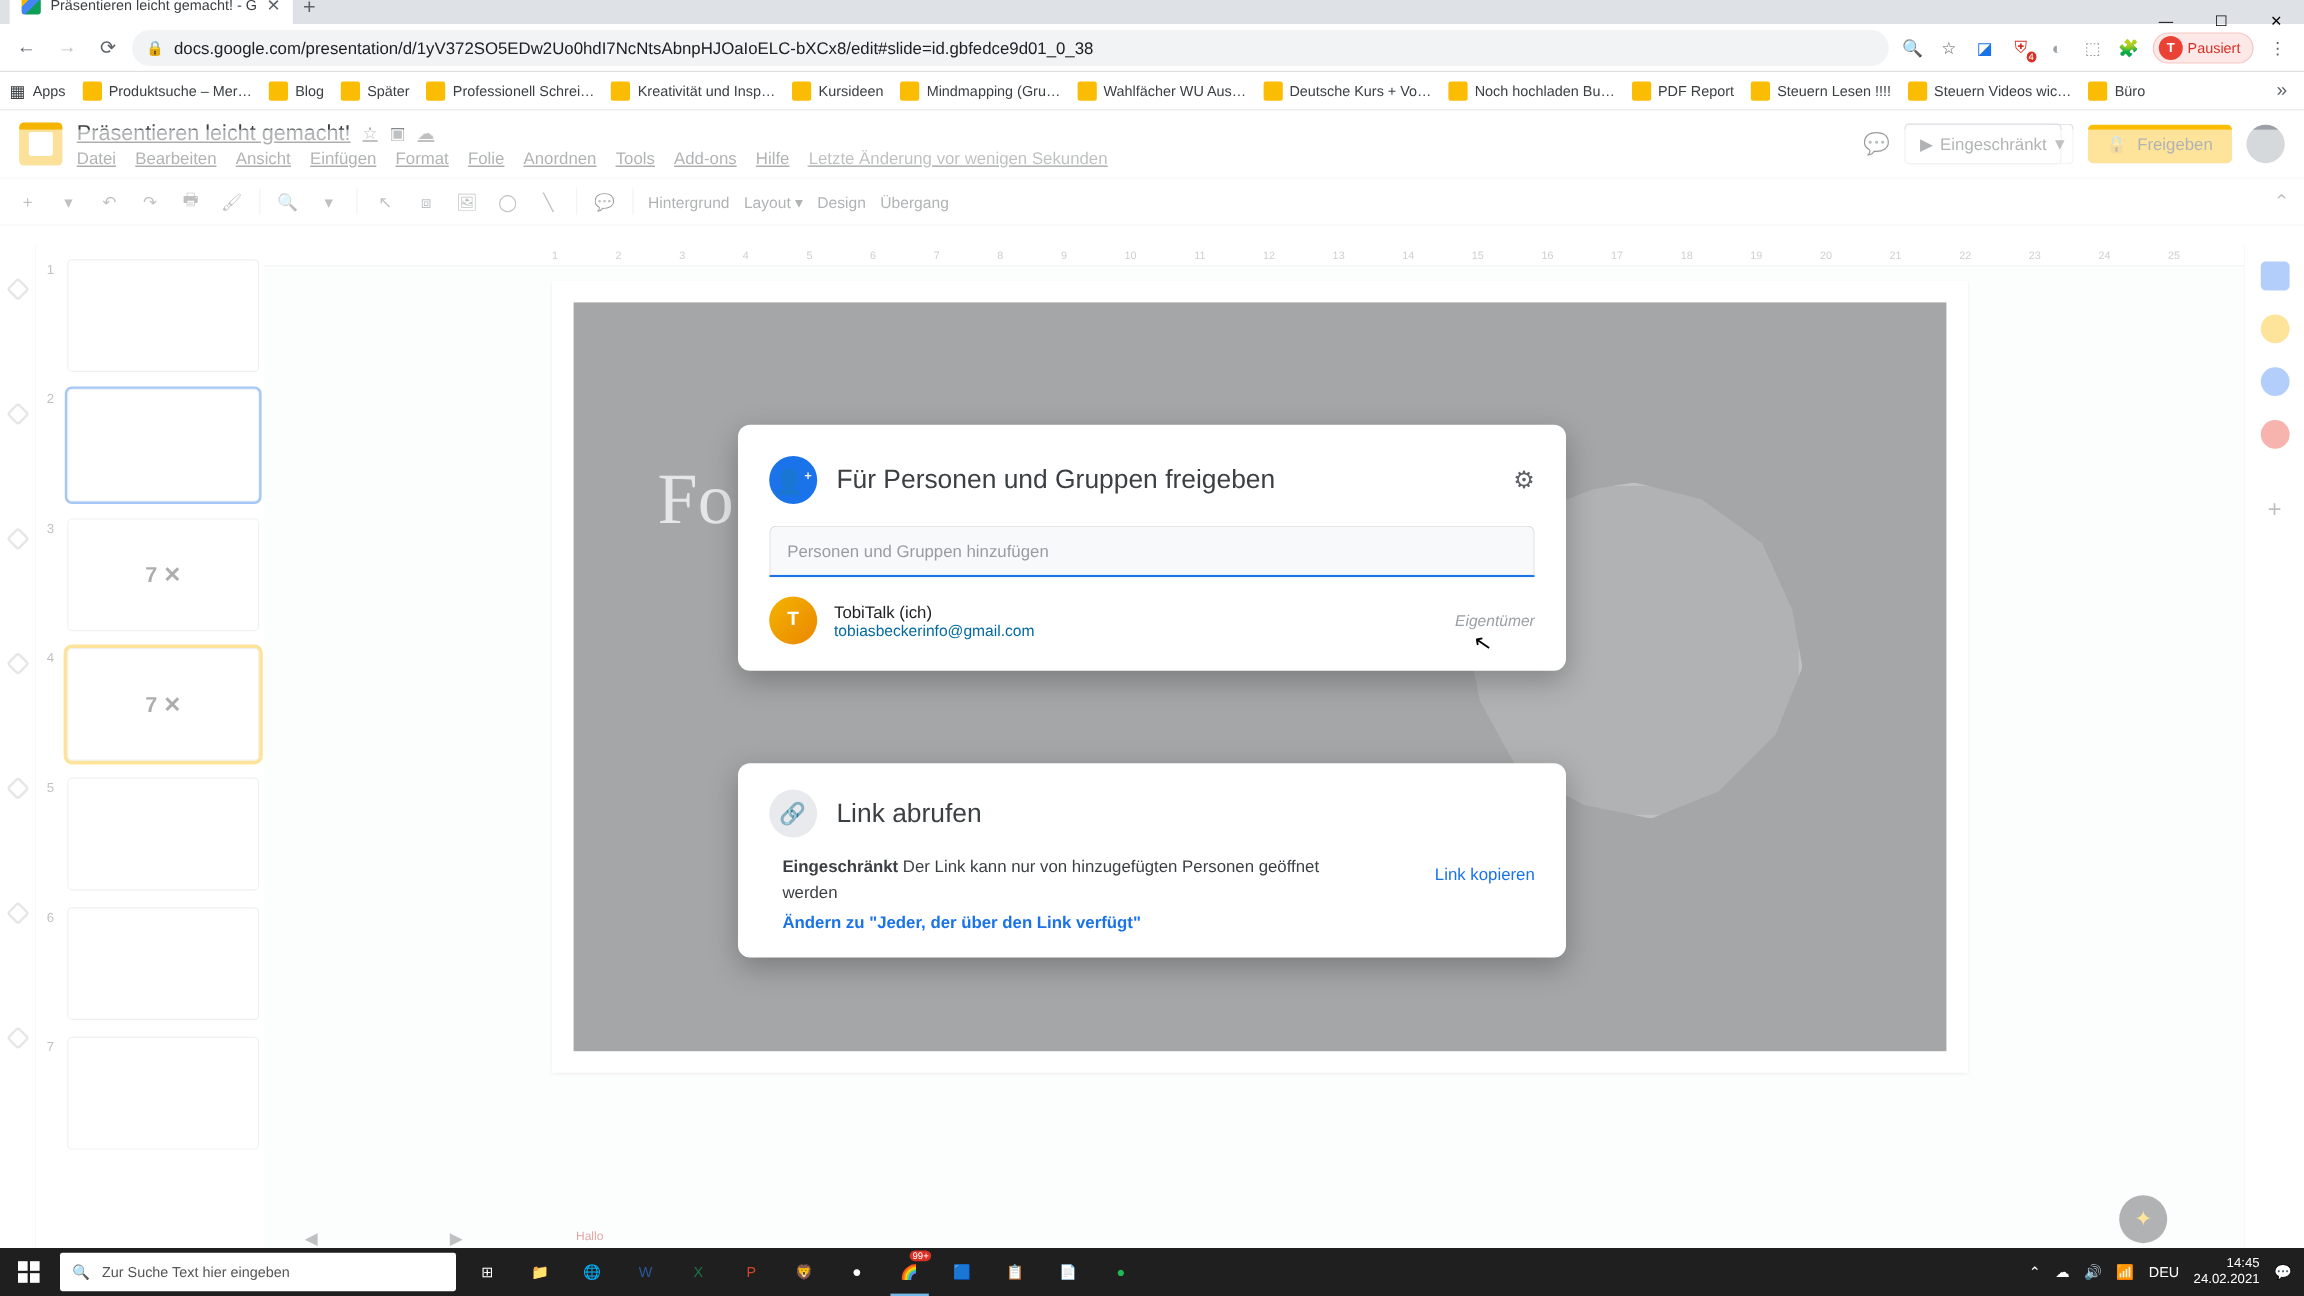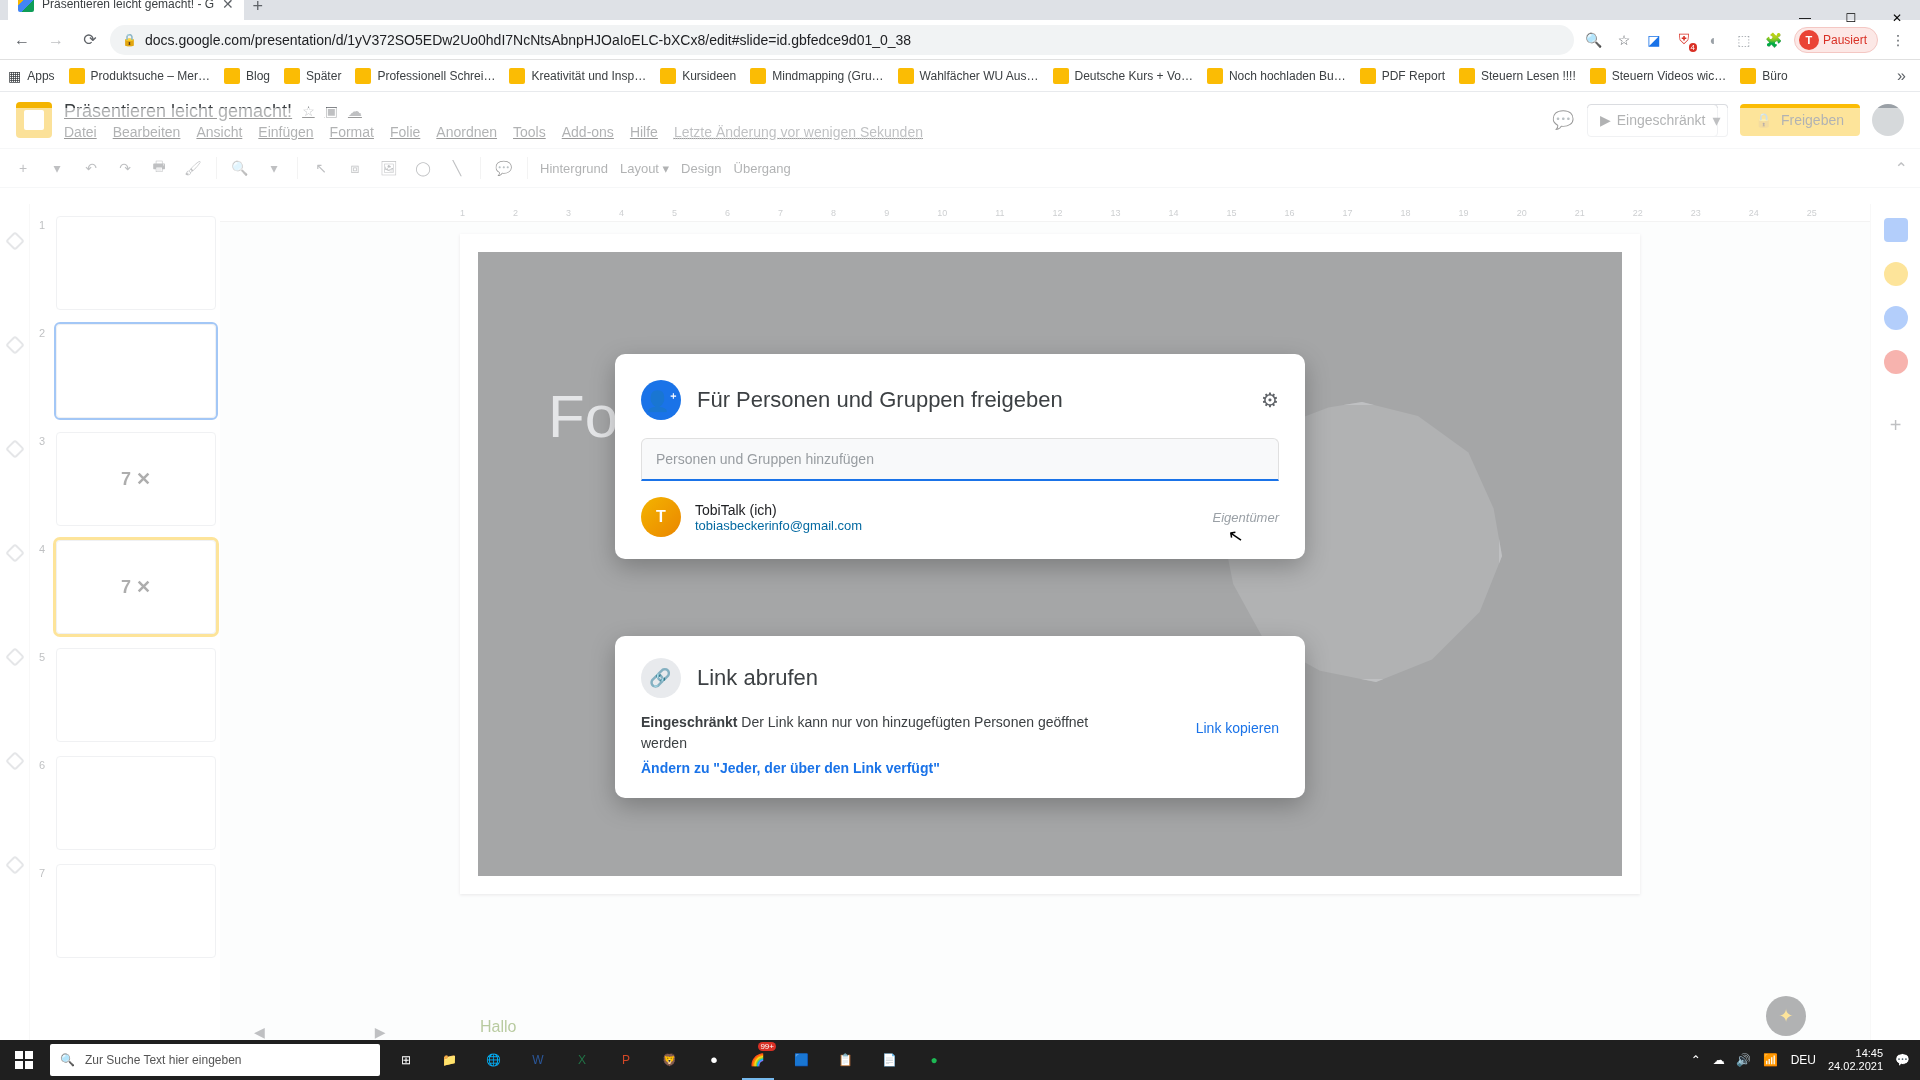--- a/index.html
+++ b/index.html
@@ -59,23 +59,23 @@
 .left-rail{width:30px;background:#fff;border-right:1px solid #eee;display:flex;flex-direction:column;align-items:center;padding-top:30px;gap:90px;}
 .rail-dot{width:14px;height:14px;border:2px solid #bdc1c6;border-radius:3px;transform:rotate(45deg);}
 .thumbs { width:190px; background:#fff; padding:12px 8px; display:flex; flex-direction:column; gap:14px; overflow:hidden;}
 .thumb { width:160px;height:94px;border:1px solid #dadce0;border-radius:4px;background:#fff;margin-left:18px;position:relative;display:flex;align-items:center;justify-content:center;font-size:10px;color:#777;}
 .thumb.sel{outline:3px solid #fbbc04;}
 .thumb .num{position:absolute;left:-18px;top:2px;font-size:11px;color:#5f6368;}
 .canvas-area{flex:1;background:#f8f9fa;position:relative;}
 .ruler-h{height:18px;background:#fff;border-bottom:1px solid #e0e0e0;display:flex;padding-left:240px;gap:48px;font-size:9px;color:#80868b;align-items:center;}
 .slide-canvas{position:absolute;left:240px;top:30px;width:1180px;height:660px;background:#fff;box-shadow:0 1px 3px rgba(0,0,0,.2);}
 .slide-dark{position:absolute;inset:18px;background:#202124;}
-.fo-text{position:absolute;left:70px;top:130px;font-size:60px;color:#bdc1c6;font-family:Liberation Sans, sans-serif;}
+.fo-text{position:absolute;left:70px;top:130px;font-size:60px;color:#bdc1c6;font-family:Liberation Serif, serif;}
 .shape-blob{position:absolute;right:120px;top:150px;width:280px;height:280px;border:3px solid #5f6368;background:#3c4043;clip-path:polygon(50% 0,70% 5%,88% 18%,97% 38%,100% 55%,92% 75%,75% 92%,55% 100%,35% 96%,15% 85%,4% 65%,0 45%,6% 25%,22% 8%,38% 2%);}
-.notes{position:absolute;left:260px;bottom:10px;font-size:16px;color:#4d7c0f;margin-top:42px;}
+.notes{position:absolute;left:260px;bottom:10px;font-size:10px;color:#b91c1c;margin-top:42px;}
 .right-rail{width:50px;background:#fff;border-left:1px solid #eee;display:flex;flex-direction:column;align-items:center;padding-top:14px;gap:20px;}
 .rr-ico{width:24px;height:24px;border-radius:4px;}
 .explore-btn{position:absolute;right:64px;bottom:10px;width:40px;height:40px;border-radius:50%;background:#3c4043;color:#fbbc04;display:flex;align-items:center;justify-content:center;font-size:18px;}
 .nav-arrows{position:absolute;left:34px;bottom:6px;display:flex;gap:110px;color:#5f6368;font-size:14px;}
 
 
 .scrim{position:absolute;top:108px;left:0;right:0;bottom:34px;background:rgba(255,255,255,.6);}
 
 
 .dialog{position:absolute;left:615px;top:354px;width:690px;background:#fff;border-radius:10px;box-shadow:0 8px 24px rgba(0,0,0,.25);padding:26px 26px 22px;}
@@ -89,21 +89,21 @@
 .person-info{display:flex;flex-direction:column;}
 .person-name{font-size:14px;color:#202124;font-weight:500;}
 .person-mail{font-size:13px;color:#0369a1;}
 .owner{margin-left:auto;font-size:13px;color:#9aa0a6;font-style:italic;}
 .dlg-footer{display:flex;align-items:center;margin-top:18px;}
 .feedback{font-size:12px;color:#1a73e8;text-decoration:underline;}
 .done-btn{margin-left:auto;background:#1a73e8;color:#fff;border-radius:6px;padding:10px 26px;font-size:14px;font-weight:500;}
 
 .dialog2{position:absolute;left:615px;top:636px;width:690px;background:#fff;border-radius:10px;box-shadow:0 8px 24px rgba(0,0,0,.25);padding:22px 26px;}
 .link-ico{width:40px;height:40px;border-radius:50%;background:#e8eaed;color:#5f6368;display:flex;align-items:center;justify-content:center;font-size:18px;}
-.link-body{margin-top:14px;display:flex;align-items:flex-start;gap:37px;}
+.link-body{margin-top:14px;display:flex;align-items:flex-start;gap:37px;margin-left:11px;}
 .link-text{font-size:14px;color:#3c4043;max-width:480px;line-height:1.5;}
 .link-text b{font-weight:600;}
 .copy-link{margin-left:auto;color:#1a73e8;font-size:14px;font-weight:500;white-space:nowrap;margin-top:8px;}
 .change-link{font-size:14px;color:#1a73e8;font-weight:600;margin-top:6px;display:block;}
 
 
 .cursor{position:absolute;left:1228px;top:525px;font-size:18px;color:#000;transform:rotate(-10deg);}
 
 
 .taskbar{position:absolute;left:0;right:0;bottom:0;height:40px;background:#1f1f1f;display:flex;align-items:center;color:#fff;font-size:12px;}

